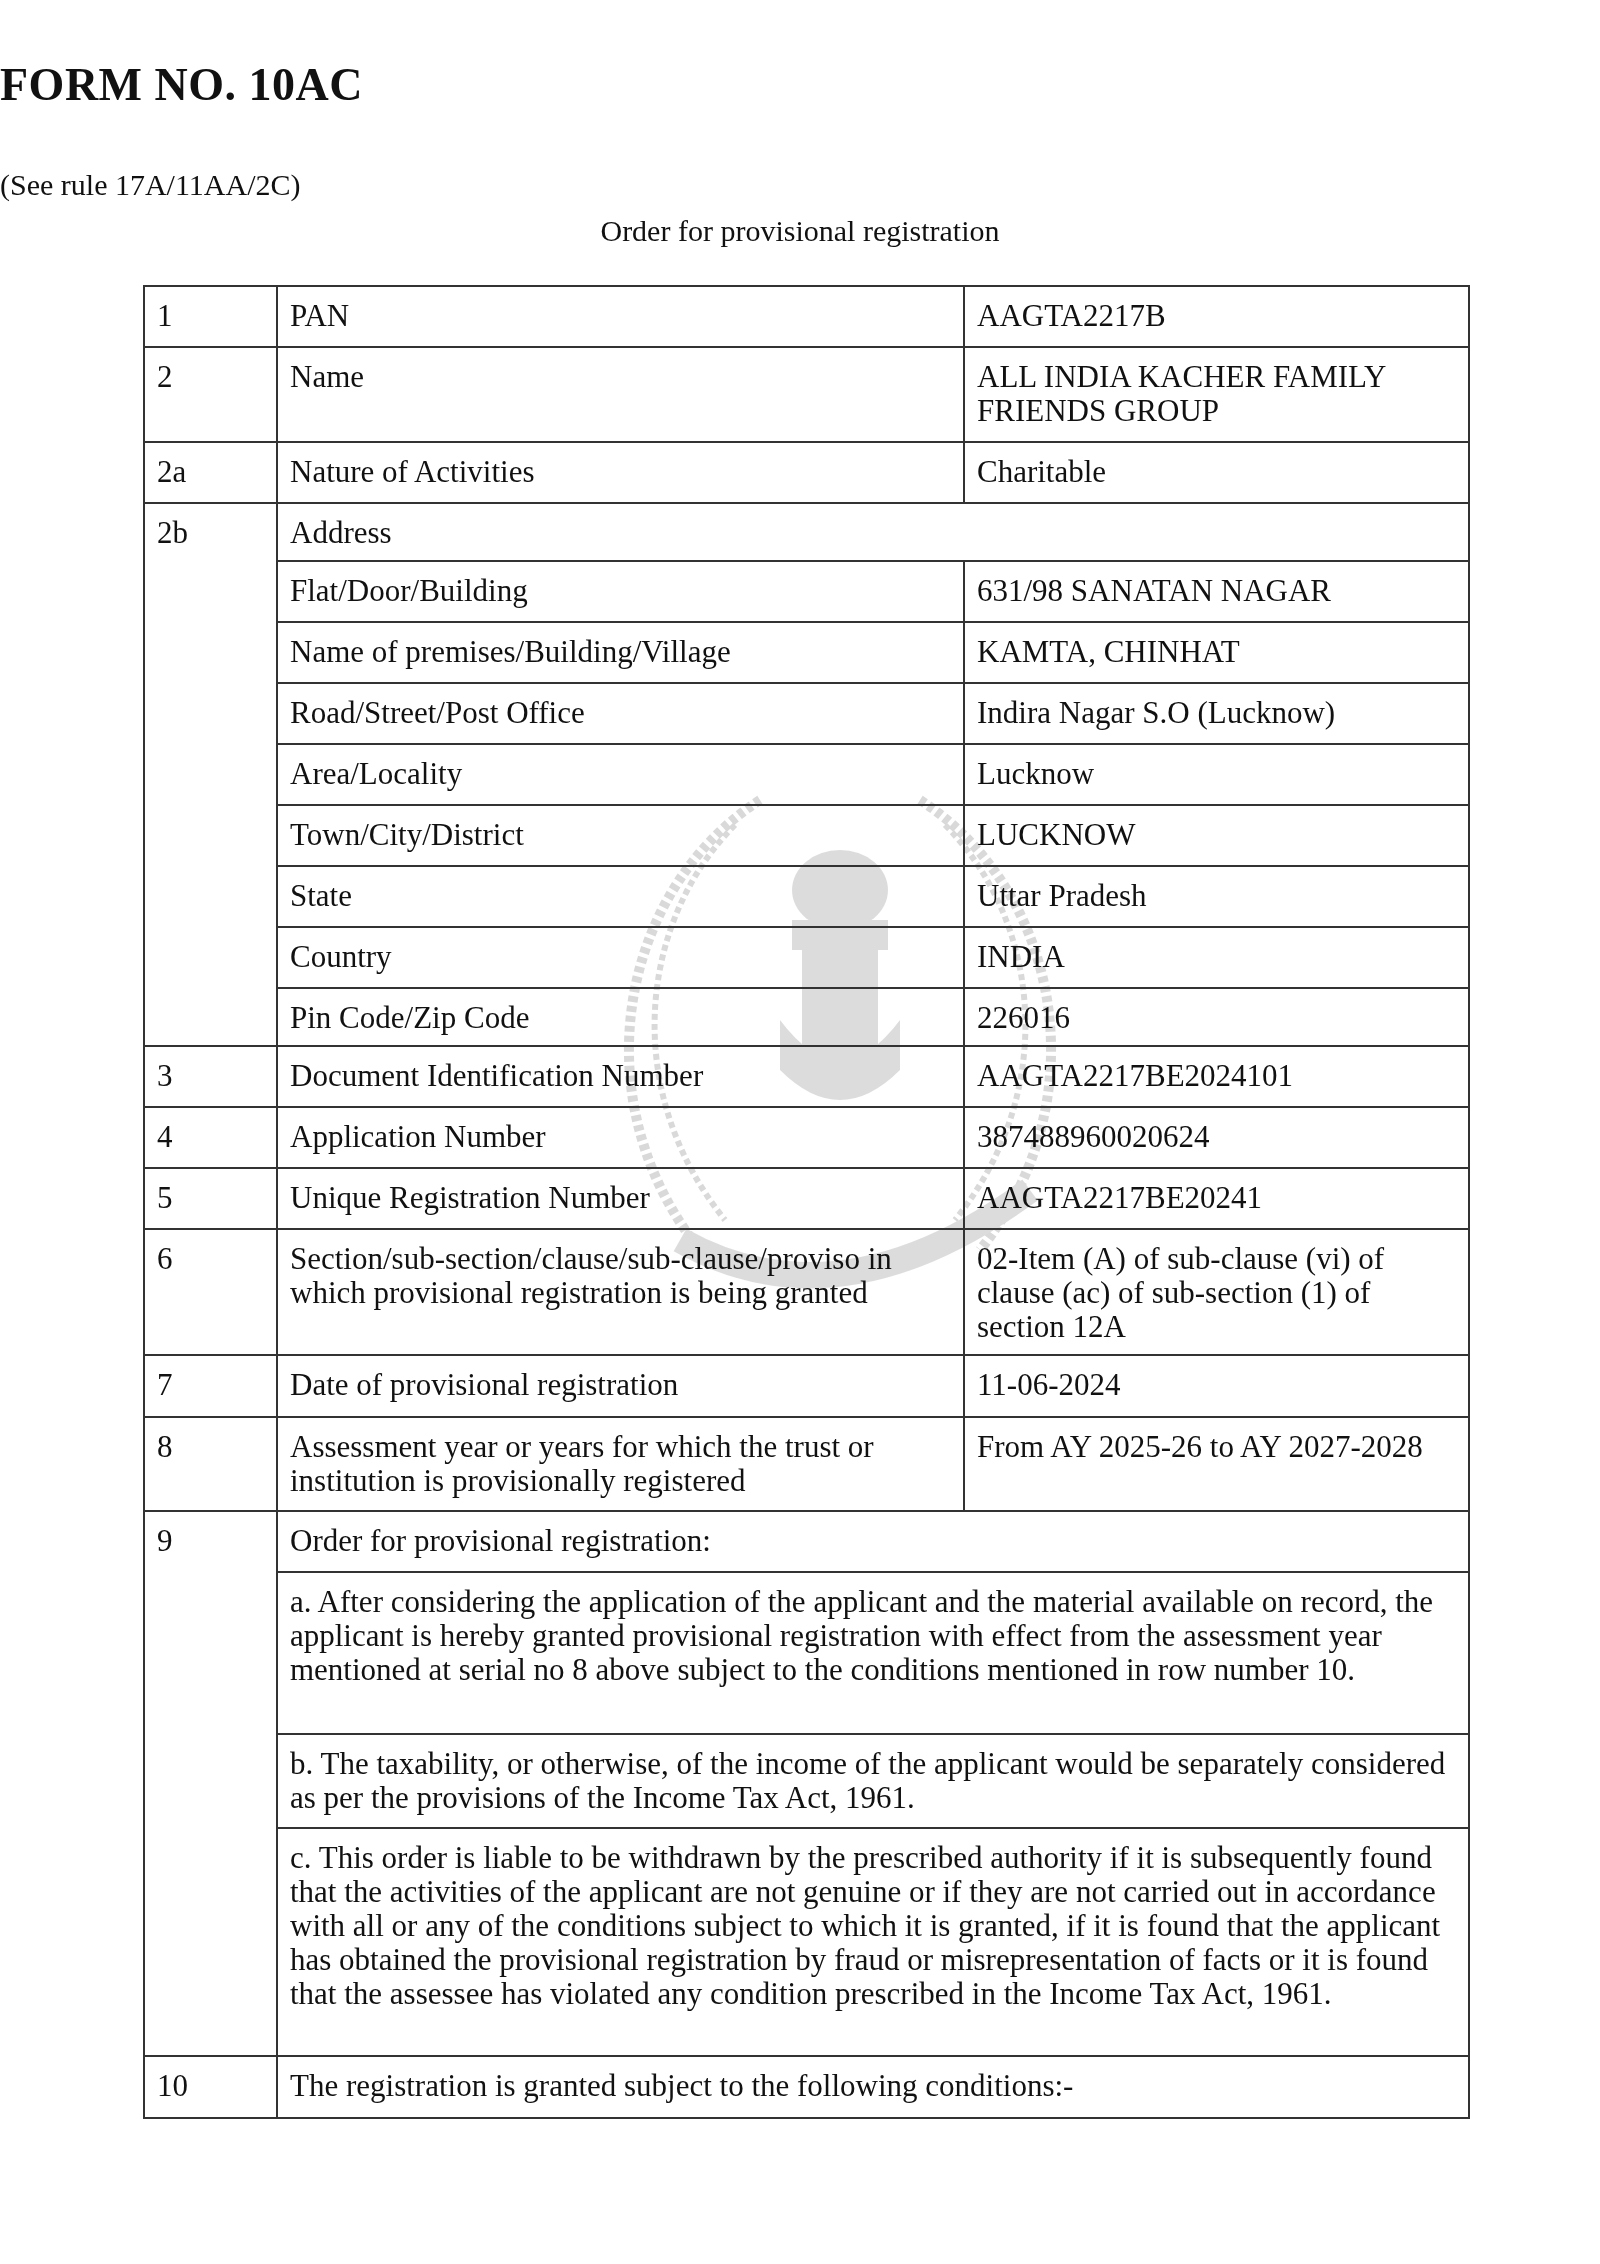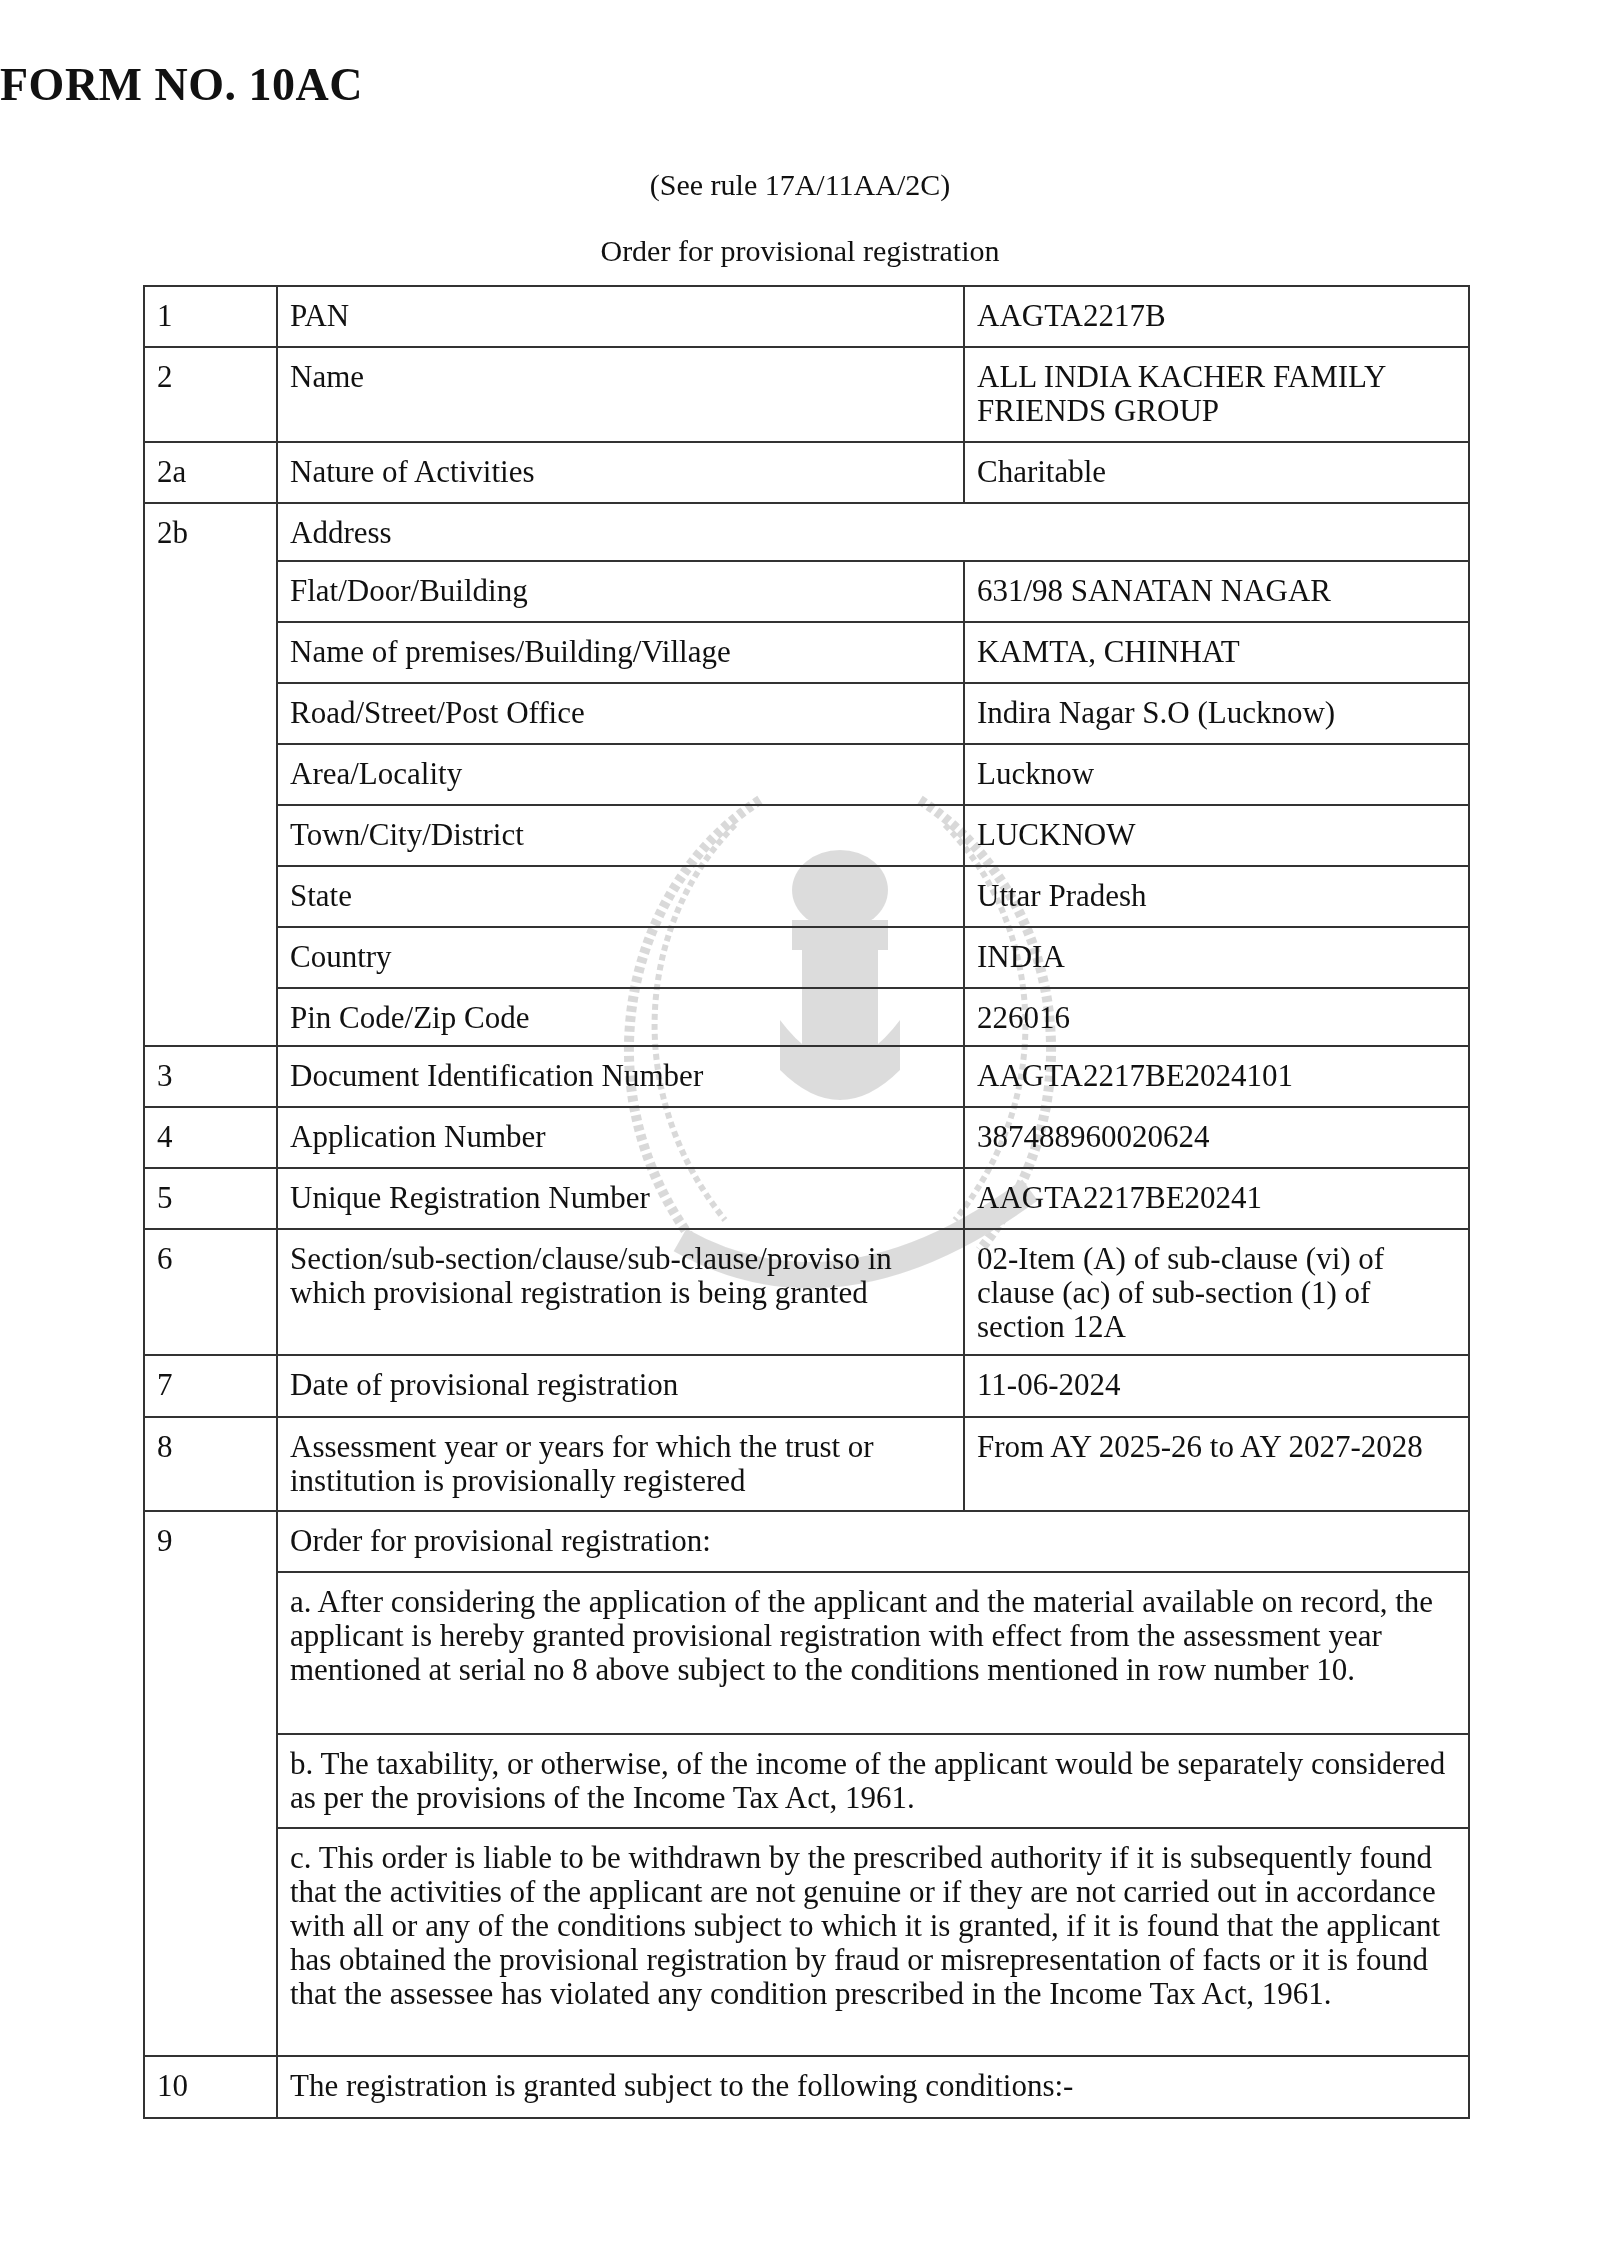--- a/index.html
+++ b/index.html
@@ -1,21 +1,21 @@
 <!DOCTYPE html>
 <html><head>
 <meta charset="utf-8">
 <style>
   html, body { margin:0; padding:0; background:#ffffff; }
   body { width:1600px; height:2264px; position:relative; overflow:hidden;
          font-family:"Liberation Serif","DejaVu Serif",serif; color:#111; }
   .title { position:absolute; left:0; width:1600px; text-align:left; top:58px;
            font-size:46px; font-weight:bold; letter-spacing:0.5px; }
-  .sub1 { position:absolute; left:0; width:1600px; text-align:center; top:168px; font-size:30px; }
-  .sub2 { position:absolute; left:0; width:1600px; text-align:center; top:214px; font-size:30px;margin-top:20px; }
+  .sub1 { position:absolute; left:0; width:1600px; text-align:left; top:168px; font-size:30px; }
+  .sub2 { position:absolute; left:0; width:1600px; text-align:center; top:214px; font-size:30px; }
   .watermark { position:absolute; left:560px; top:770px; width:560px; height:600px; opacity:0.22; pointer-events:none; }
   table.form { position:absolute; left:143px; top:285px; width:1325px; border-collapse:collapse; table-layout:fixed; }
   table.form td { border:2px solid #333; vertical-align:top; font-size:31px; line-height:34px;
                   padding:12px 12px 10px 12px; }
   col.c0 { width:133px; }
   col.c1 { width:687px; }
   col.c2 { width:505px; }
   .para { text-align:left;border-radius:22px; }
 </style>
 </head>

